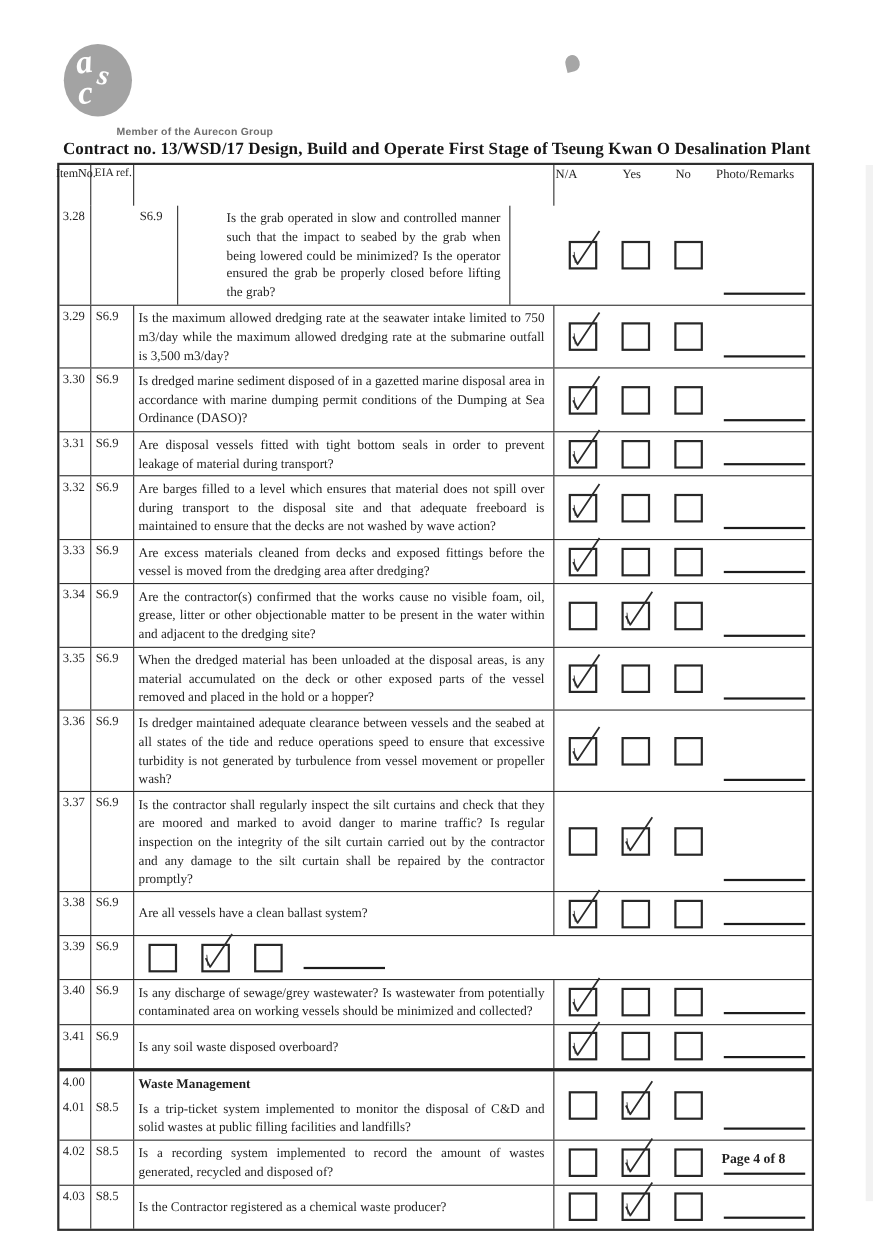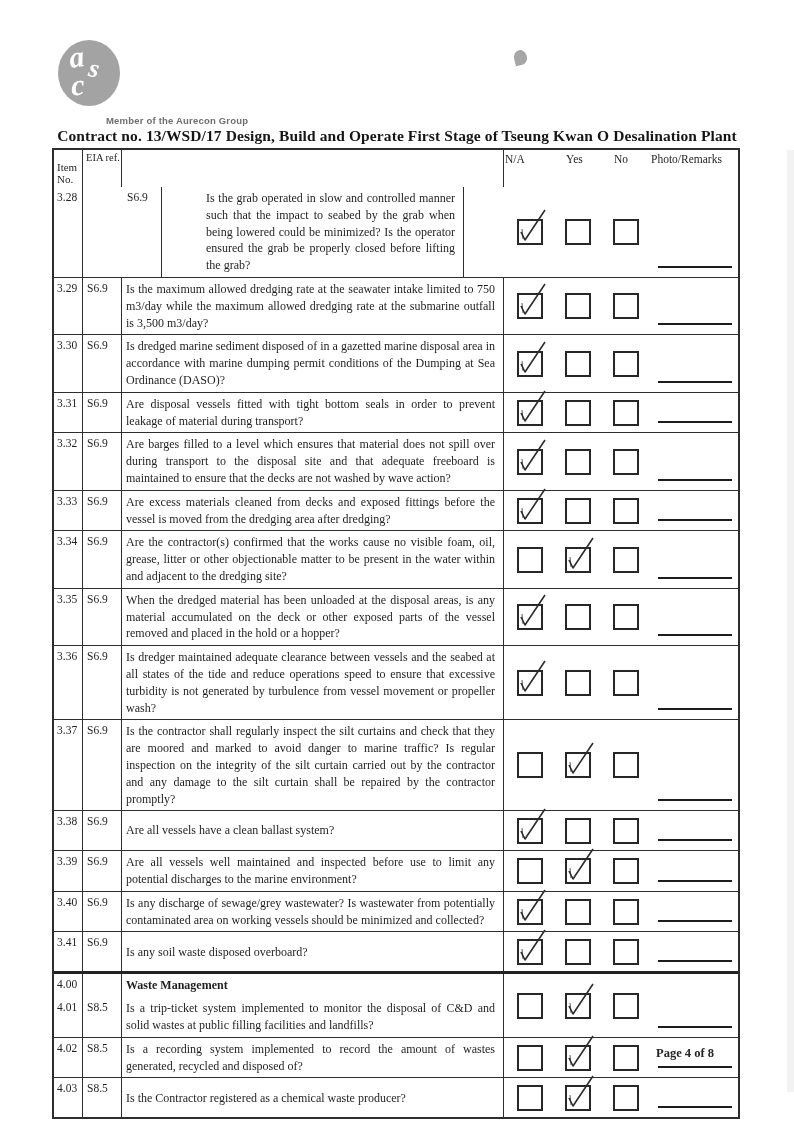--- a/index.html
+++ b/index.html
@@ -75,21 +75,21 @@
   }
   .checkbox + .checkbox { margin-left:22px; }
   .checkbox .tick { position:absolute; left:-3px; top:-3px; width:26px; height:26px; overflow:visible; }
   .remarks-underline {
     position:absolute; right:6px; bottom:9px; width:74px;
     border-bottom:2.5px solid #1c1c1c;
   }
   
   .hrow { display:flex; min-height:37px; }
   .h-item { width:29px; border-right:1px solid #2e2e2e; padding:2px 1px 2px 3px; font-size:11px;
-            display:flex; flex-direction:column; justify-content:flex-end; }
+            display:flex; justify-content:center; }
   .h-eia  { width:39px; border-right:1px solid #2e2e2e; padding:2px 1px 2px 3px; font-size:10.5px; }
   .h-q    { flex:1; border-right:1px solid #2e2e2e; }
   .h-checks { width:234px; position:relative; font-size:11.5px; }
   .h-checks span { position:absolute; top:3px; }
   .h-na { left:1px; } .h-yes { left:62px; } .h-no { left:110px; } .h-remarks { left:147px; }
 
   
   .page-footer { position:absolute; left:656px; top:1046px; font-size:12.5px; font-weight:bold; color:#242424; }
 </style>
 </head>
@@ -409,24 +409,20 @@
   </div>
         <div class="row">
     <div class="cell c-item">
       <div class="line1">3.39</div>
       <div class="line2"></div>
     </div>
     <div class="cell c-eia">
       <div class="line1">S6.9</div>
       <div class="line2"></div>
     </div>
-    <div class="cell c-q">
-
-      <div class="q-text">Are all vessels well maintained and inspected before use to limit any potential discharges to the marine environment?</div>
-    </div>
     <div class="cell c-checks">
       <span class="checkbox cb-na"></span>
       <span class="checkbox cb-yes">
               <svg class="tick" viewBox="0 0 26 26" overflow="visible">
                 <line x1="6" y1="11" x2="7" y2="21" stroke="#4a4a4a" stroke-width="0.9"></line>
                 <polyline points="5,14 9,22 29,-8" fill="none" stroke="#2c2c2c" stroke-width="1.6" stroke-linejoin="round"></polyline>
               </svg>
             </span>
       <span class="checkbox cb-no"></span>
       <span class="remarks-underline"></span>

